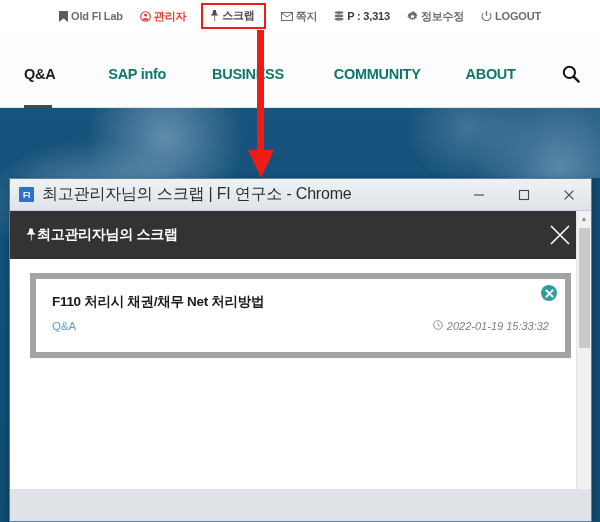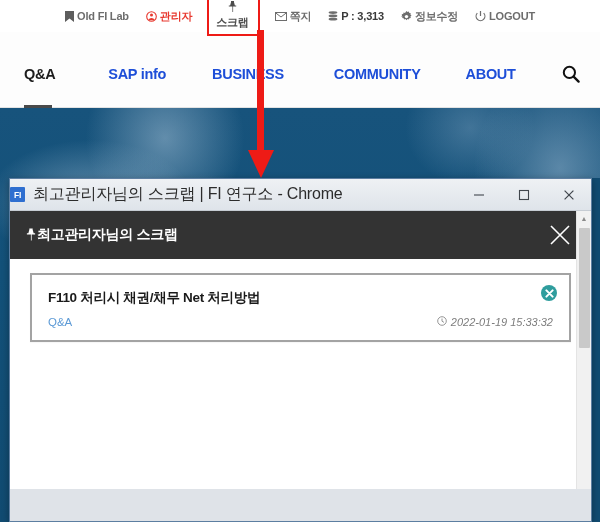--- a/index.html
+++ b/index.html
@@ -34,30 +34,30 @@
   .util-num { color: #3a3a3a; }
 
   
   .util-scrap-wrap {
     position: relative;
     border: 2px solid #ee1b16;
     padding: 3px 9px 4px 7px;
     background: #ffffff;
     margin: 0 -2px;
   }
-  .util-scrap-wrap .util-item { color: #4d4d4d; flex-direction: column; }
+  .util-scrap-wrap .util-item { color: #4d4d4d; }
 
   
   .mainnav {
     position: absolute; left: 0; top: 40px; width: 600px; height: 68px;
     display: flex; align-items: center;
   }
   .nav-item {
     position: relative;
-    font-size: 14.5px; font-weight: bold; color: #1d4ed8;
+    font-size: 14.5px; font-weight: bold; color: #0f766e;
     letter-spacing: -0.3px; white-space: nowrap;
   }
   .nav-item.active { color: #1c1c1c; }
   .nav-underline {
     position: absolute; left: 0; bottom: -27px;
     width: 28px; height: 4px; background: #4a4a4a;
   }
   .nav-search {
     display: flex; align-items: center; justify-content: center;
     color: #111; width: 22px; height: 22px;
@@ -84,21 +84,21 @@
     box-shadow: 0 2px 7px rgba(0,0,0,0.33);
   }
   .chrome-titlebar {
     position: relative;
     height: 32px;
     background: linear-gradient(180deg,#eef1f4 0%, #dfe4ea 100%);
     display: flex; align-items: center;
     border-bottom: 1px solid #c6ccd3;
   }
   .favicon {
-    width: 15px; height: 15px; margin-left: 0; margin-right: 8px;
+    width: 15px; height: 15px; margin-left: 9px; margin-right: 8px;
     background: #2f6fd0; color: #fff;
     font-size: 8.5px; font-weight: bold;
     display: flex; align-items: center; justify-content: center;
     border-radius: 1px; letter-spacing: -0.4px;
   }
   .win-title {
     font-size: 16px; color: #2c2c2c; white-space: nowrap;
     letter-spacing: -0.2px;
   }
   .win-ctrls { position: absolute; right: 0; top: 0; height: 32px; display: flex; }
@@ -138,23 +138,23 @@
   }
   .pin-ico { font-size: 12px; line-height: 1; }
   .page-close {
     position: absolute; right: 18px; top: 50%; transform: translateY(-50%);
     width: 26px; height: 26px; color: #fff;
     display: flex; align-items: center; justify-content: center;
   }
 
   .page-body { background: #ffffff; padding: 14px 20px 0 20px; }
   .scrap-card {
-    border: 2px solid #a3a3a3;
+    border: 6px solid #a3a3a3;
     background: #ffffff;
-    padding: 14px 16px 12px 16px;
+    padding: 14px 16px 20px 16px;
     box-shadow: 0 1px 1px rgba(0,0,0,0.03);
   }
   .scrap-title {
     font-size: 13.5px; font-weight: bold; color: #1a1a1a;
     letter-spacing: -0.3px; margin-bottom: 9px;
   }
   .scrap-meta { display: flex; align-items: center; justify-content: space-between; }
   .scrap-cat { font-size: 11.5px; color: #5c9ad6; }
   .scrap-date {
     font-size: 11px; color: #7d7d7d; font-style: italic;

